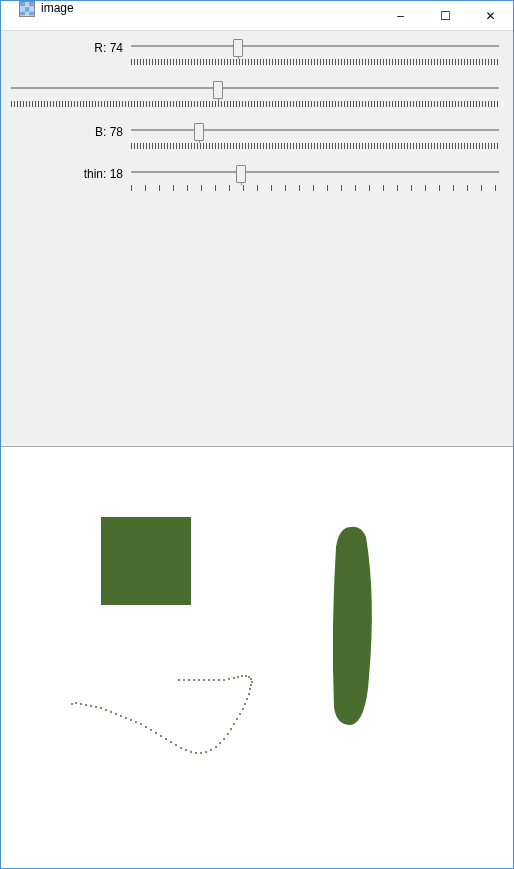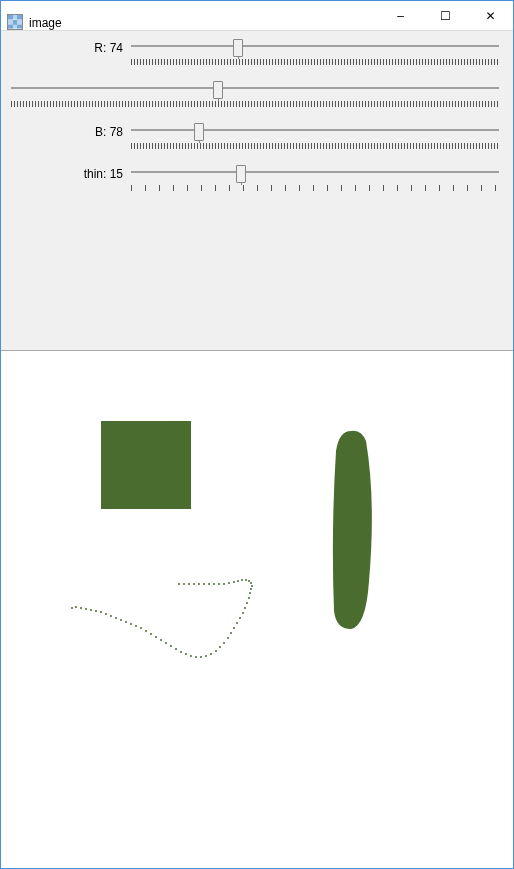--- a/index.html
+++ b/index.html
@@ -1,31 +1,31 @@
 <!DOCTYPE html>
 <html><head>
 <meta charset="utf-8">
 <style>
   * { box-sizing: border-box; margin: 0; padding: 0; }
   html, body { width: 514px; height: 869px; overflow: hidden; font-family: "Segoe UI", Tahoma, sans-serif; font-size: 12px; }
   body { background: #fff; border: 1px solid #4a90d9; }
 
   
-  .titlebar { height: 30px; background: #fff; display: flex; align-items: flex-end; padding-left: 6px; border-bottom: 1px solid #ddd; }
+  .titlebar { height: 30px; background: #fff; display: flex; align-items: flex-start; padding-left: 18px; border-bottom: 1px solid #ddd; }
   .titlebar .app-icon { width: 16px; height: 16px; margin-right: 6px; background:
     linear-gradient(to right, #7aa8d6 33%, #b8d4f0 33% 66%, #7aa8d6 66%) top/100% 33% no-repeat,
     linear-gradient(to right, #b8d4f0 33%, #7aa8d6 33% 66%, #b8d4f0 66%) center/100% 34% no-repeat,
     linear-gradient(to right, #7aa8d6 33%, #b8d4f0 33% 66%, #7aa8d6 66%) bottom/100% 33% no-repeat;
     border: 1px solid #888; }
   .titlebar .title { flex: 1; font-size: 12px; color: #000; }
   .titlebar .win-btn { width: 45px; height: 29px; display: flex; align-items: center; justify-content: center; }
   .titlebar .win-btn span { pointer-events: none; }
 
   
-  .panel { background: #f0f0f0; padding: 8px 14px 30px 10px; border-bottom: 1px solid #aaa; height: 320px;}
+  .panel { background: #f0f0f0; padding: 8px 14px 30px 10px; border-bottom: 1px solid #aaa; height: 416px;}
   .row { display: flex; align-items: flex-start; margin-bottom: 16px; }
   .label-wrap { width: 120px; text-align: right; padding-right: 8px; padding-top: 2px; white-space: pre; color: #000; }
   .track-wrap { flex: 1; }
   .track { position: relative; height: 18px; }
   .track-line { position: absolute; left: 0; right: 0; top: 6px; height: 2px; background: #a0a0a0; }
   .thumb { position: absolute; top: 0; width: 10px; height: 18px; background: #f0f0f0; border: 1px solid #888; border-radius: 1px; transform: translateX(-50%); }
   .thumb::after { content: ""; position: absolute; left: 4px; top: 100%; width: 1px; height: 3px; background: #888; }
   .ticks { position: relative; height: 6px; margin-top: 2px; }
   .ticks::before { content: ""; position: absolute; left: 0; right: 0; top: 0; height: 6px;
     background-image: repeating-linear-gradient(to right, #555 0 1px, transparent 1px var(--gap, 3px));
@@ -86,21 +86,21 @@
       <div class="track">
           <div class="track-line"></div>
           <div class="thumb" id="thumb-b" style="left: 18.4314%;"></div>
         </div>
       <div class="ticks" id="ticks-b" style="--gap: 3px;"></div>
     </div>
   </div>
 
 
   <div class="row">
-    <div class="label-wrap">thin: 15</div>
+    <div class="label-wrap">thin: 18</div>
     <div class="track-wrap">
       <div class="track">
           <div class="track-line"></div>
           <div class="thumb" id="thumb-thin" style="left: 30%;"></div>
         </div>
       <div class="ticks sparse" id="ticks-thin"></div>
     </div>
   </div>
 
 </div>

